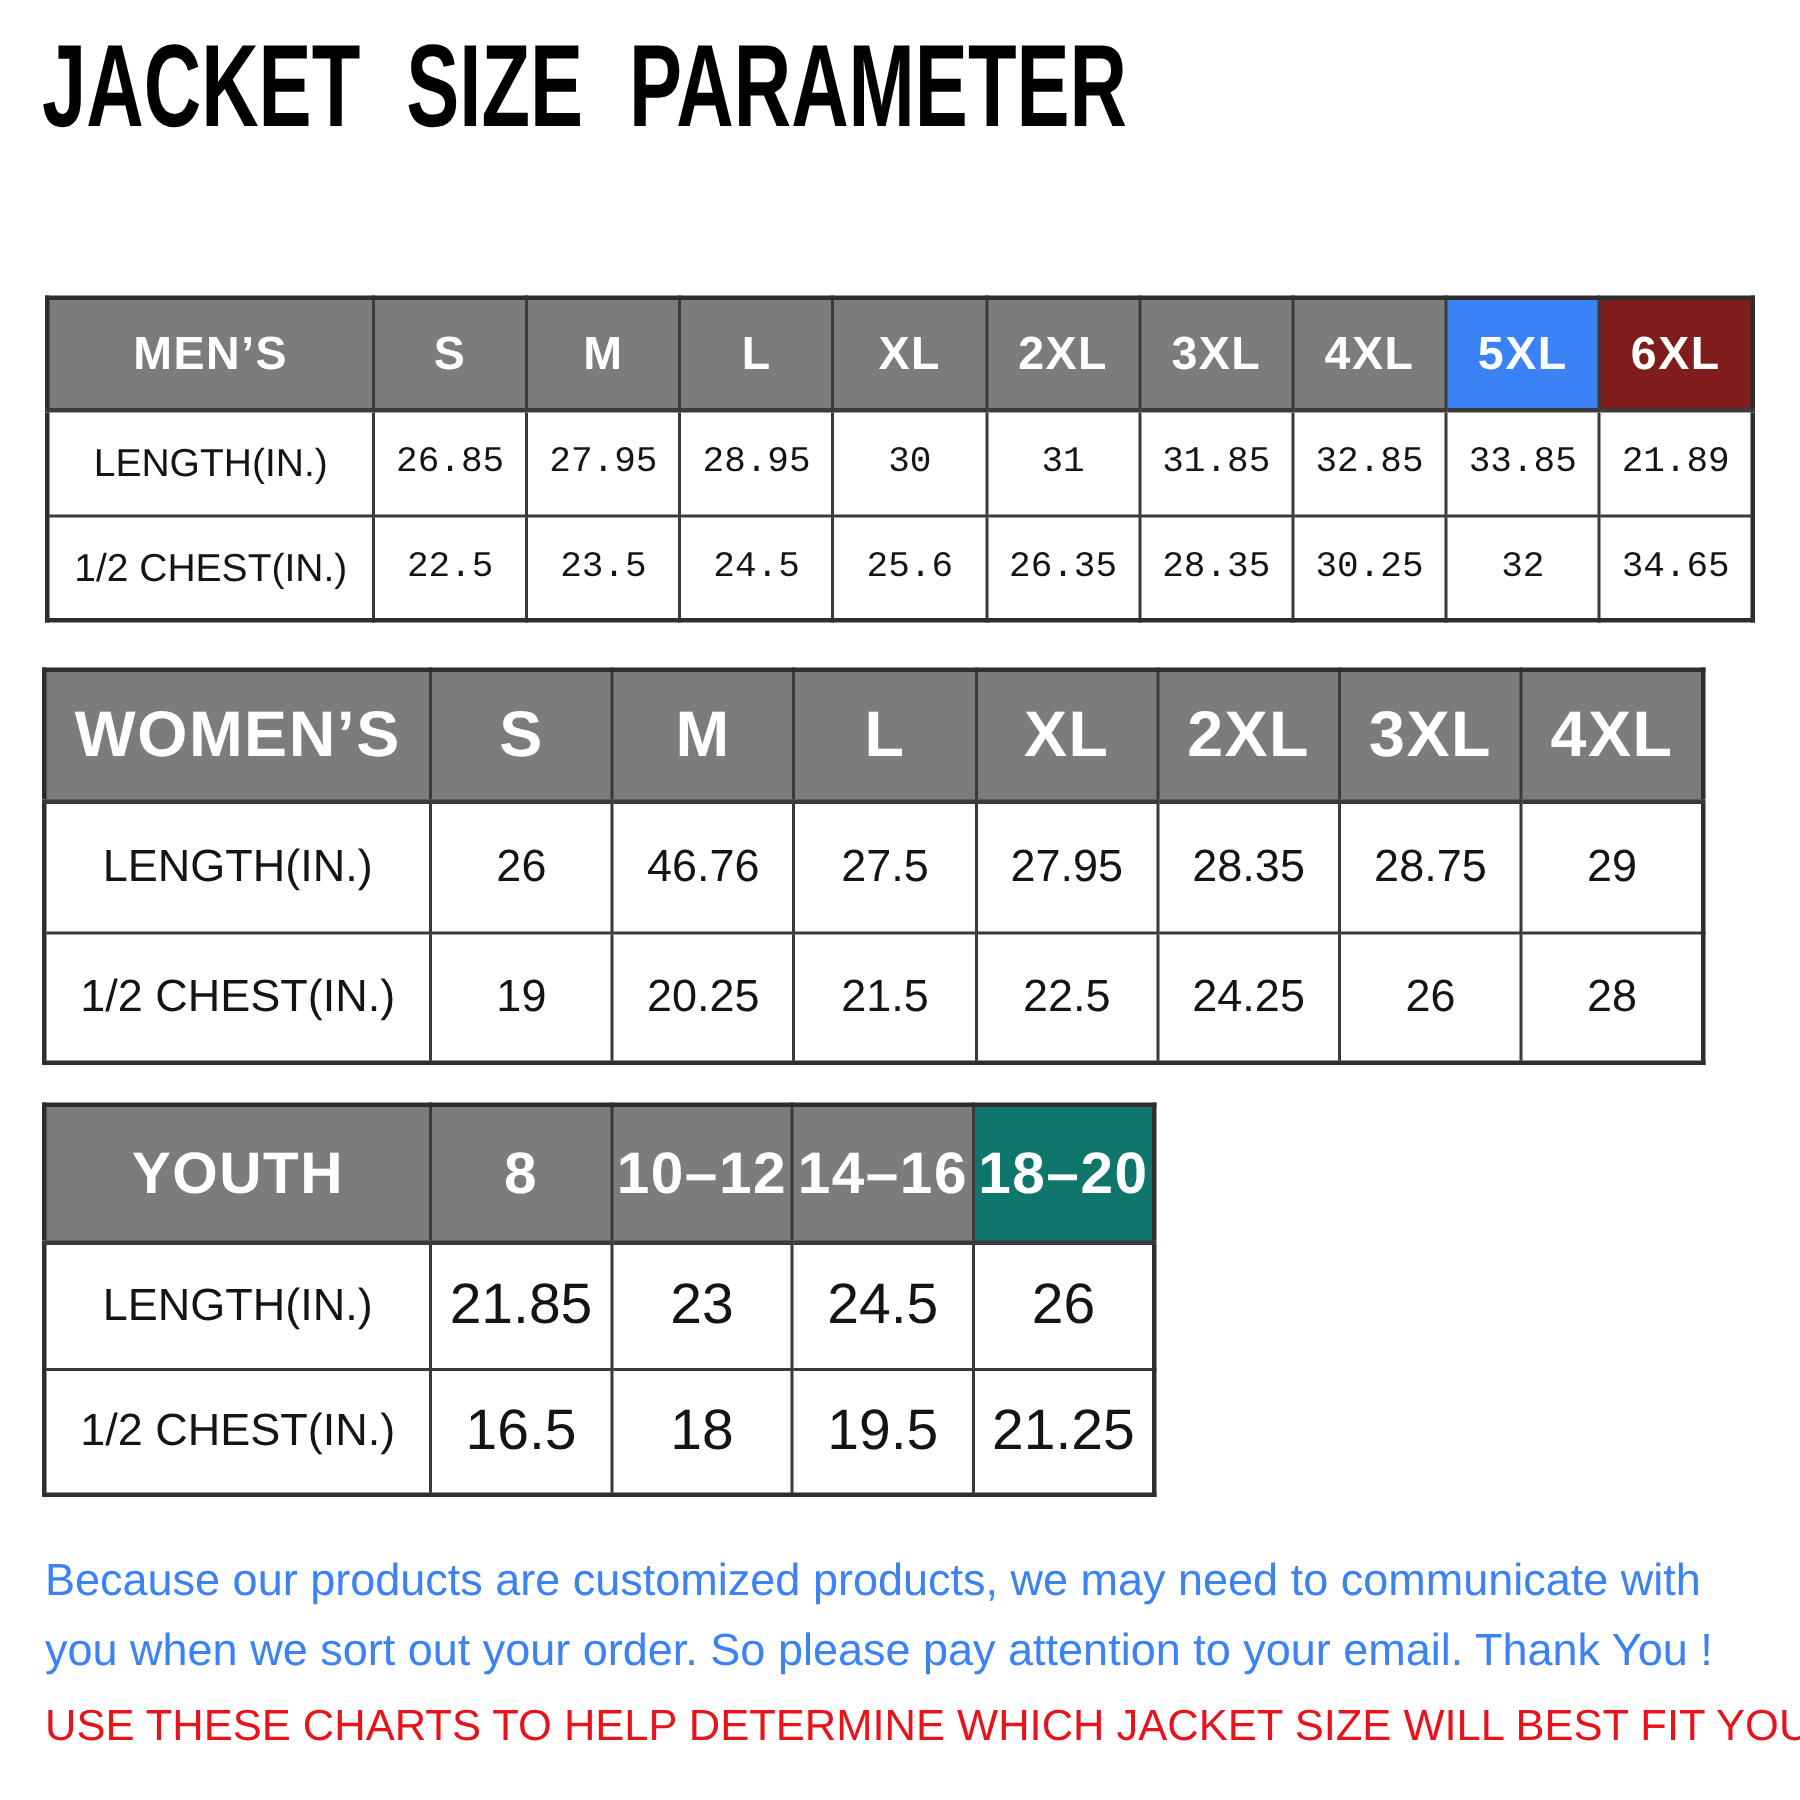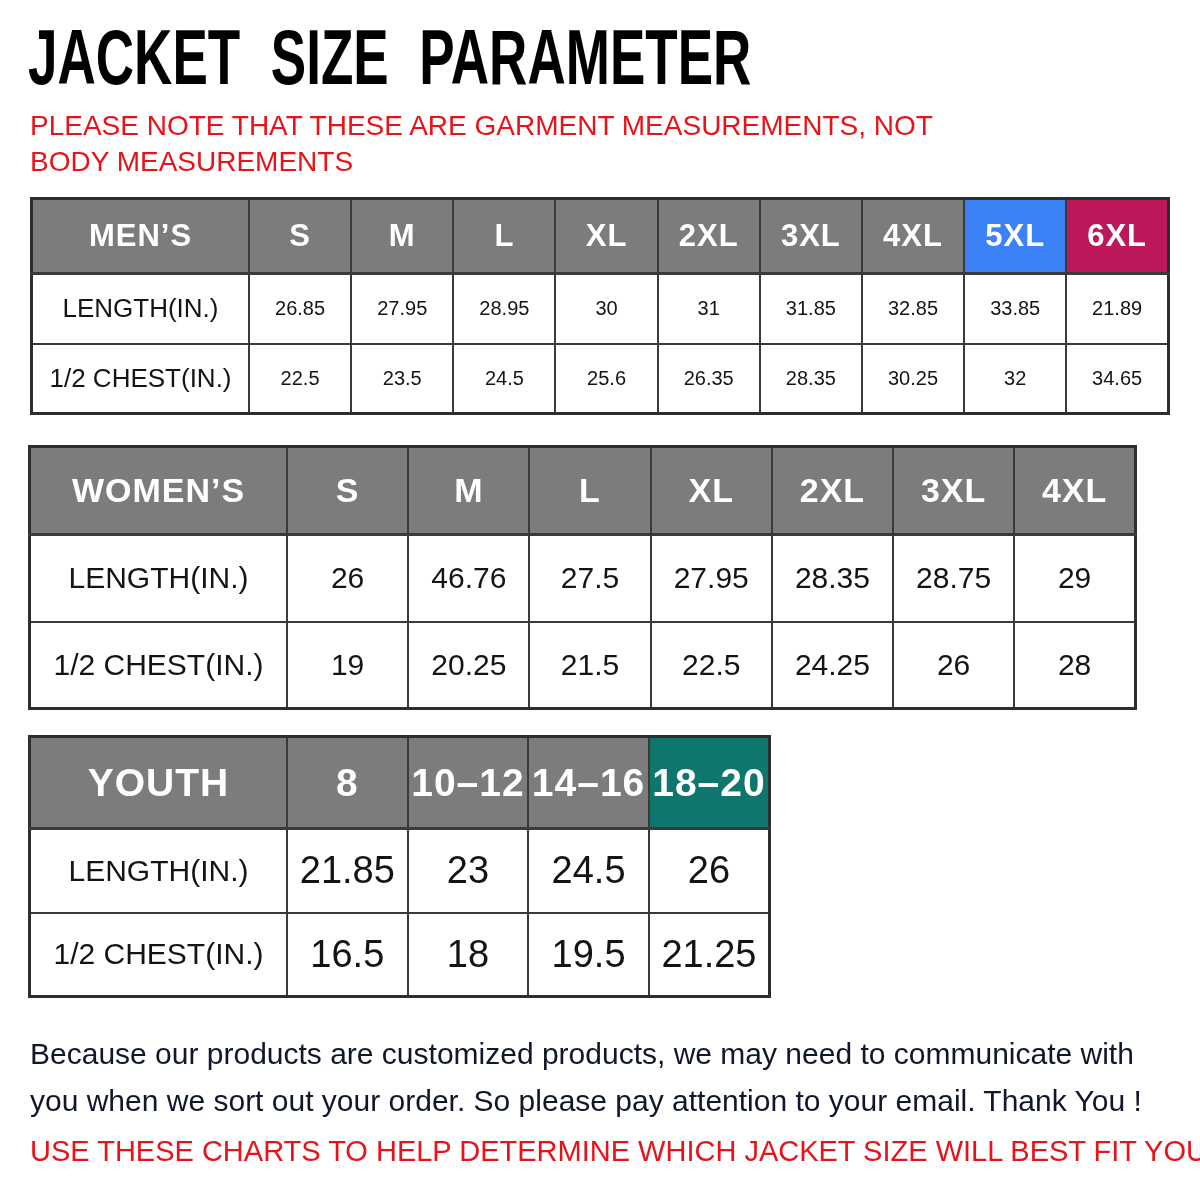--- a/index.html
+++ b/index.html
@@ -31,27 +31,27 @@
   table.size-table thead th{
     color:#ffffff;font-weight:700;letter-spacing:1px;
     border-bottom-width:3px;
   }
   
   .t-mens{left:30px;top:197px;width:1140px;}
   .t-mens thead tr{height:75px;}
   .t-mens tbody tr{height:70px;}
   .t-mens thead th{font-size:31px;}
   .t-mens tbody th{font-size:26px;}
-  .t-mens tbody td{font-size:20px;}
+  .t-mens tbody td{font-size:24px;font-family:Liberation Mono, monospace;}
   .t-mens th:first-child{width:215px;}
   
   .t-womens{left:28px;top:445px;width:1109px;}
   .t-womens thead tr{height:88px;}
   .t-womens tbody tr{height:87px;}
-  .t-womens thead th{font-size:34px;}
+  .t-womens thead th{font-size:43px;}
   .t-womens tbody th{font-size:30px;}
   .t-womens tbody td{font-size:30px;}
   .t-womens th:first-child{width:255px;}
   
   .t-youth{left:28px;top:735px;width:743px;}
   .t-youth thead tr{height:92px;}
   .t-youth tbody tr{height:84px;}
   .t-youth thead th{font-size:39px;}
   .t-youth tbody th{font-size:30px;}
   .t-youth tbody td{font-size:38px;}
@@ -66,35 +66,34 @@
     font-size:29px;line-height:36px;font-weight:400;white-space:nowrap;
   }
 </style>
 </head>
 <body>
 
 <div class="canvas">
 
   <div class="page-title">JACKET SIZE PARAMETER</div>
 
-  <div class="measure-note" style="color: rgb(232, 18, 25);">PLEASE NOTE THAT THESE ARE GARMENT MEASUREMENTS, NOT BODY MEASUREMENTS</div>
 
   <table class="size-table t-mens">
     <thead>
         <tr>
           <th style="background: rgb(124, 124, 124);">MEN’S</th>
           <th style="background: rgb(124, 124, 124);">S</th>
           <th style="background: rgb(124, 124, 124);">M</th>
           <th style="background: rgb(124, 124, 124);">L</th>
           <th style="background: rgb(124, 124, 124);">XL</th>
           <th style="background: rgb(124, 124, 124);">2XL</th>
           <th style="background: rgb(124, 124, 124);">3XL</th>
           <th style="background: rgb(124, 124, 124);">4XL</th>
           <th style="background: #3b82f6;">5XL</th>
-          <th style="background: #be185d;">6XL</th>
+          <th style="background: #7f1d1d;">6XL</th>
         </tr>
       </thead>
     <tbody>
         <tr>
           <th>LENGTH(IN.)</th>
           <td>26.85</td>
           <td>27.95</td>
           <td>28.95</td>
           <td>30</td>
           <td>31</td>
@@ -176,17 +175,17 @@
         <tr>
           <th>1/2 CHEST(IN.)</th>
           <td>16.5</td>
           <td>18</td>
           <td>19.5</td>
           <td>21.25</td>
         </tr>
       </tbody>
   </table>
 
-  <div class="footer-para" style="color: #0f172a;">Because our products are customized products, we may need to communicate with you when we sort out your order. So please pay attention to your email. Thank You !</div>
+  <div class="footer-para" style="color: #3b82f6;">Because our products are customized products, we may need to communicate with you when we sort out your order. So please pay attention to your email. Thank You !</div>
 
   <div class="footer-fit" style="color: rgb(232, 18, 25);">USE THESE CHARTS TO HELP DETERMINE WHICH JACKET SIZE WILL BEST FIT YOU.</div>
 
 </div>
 
 </body></html>

